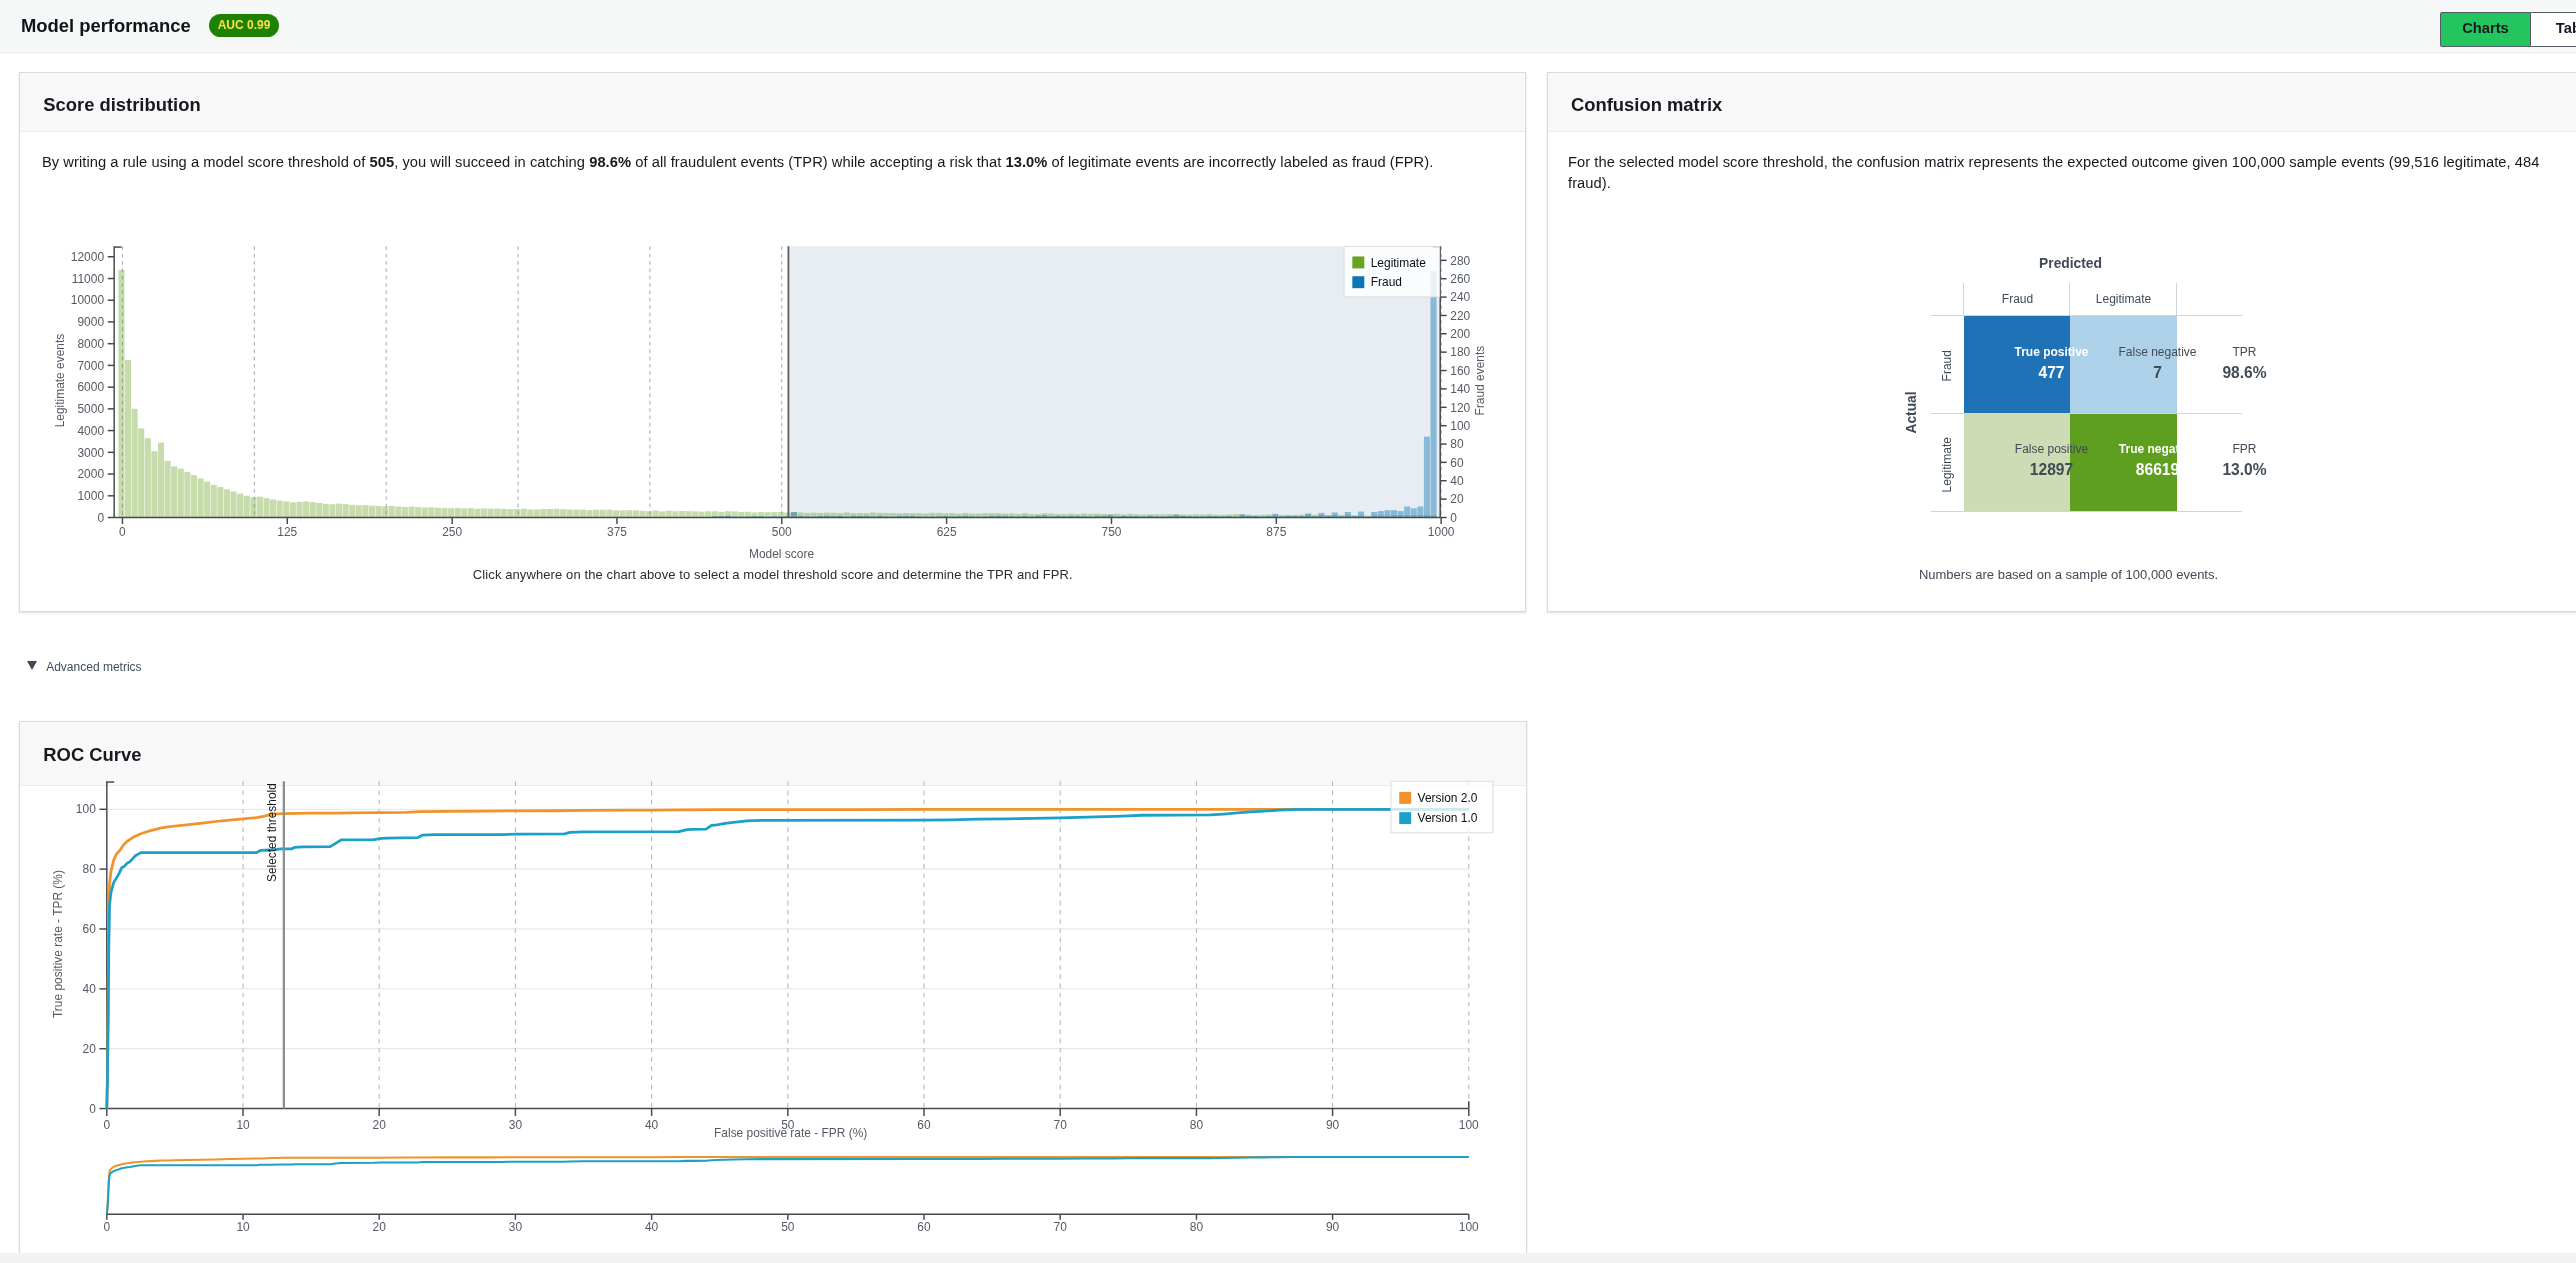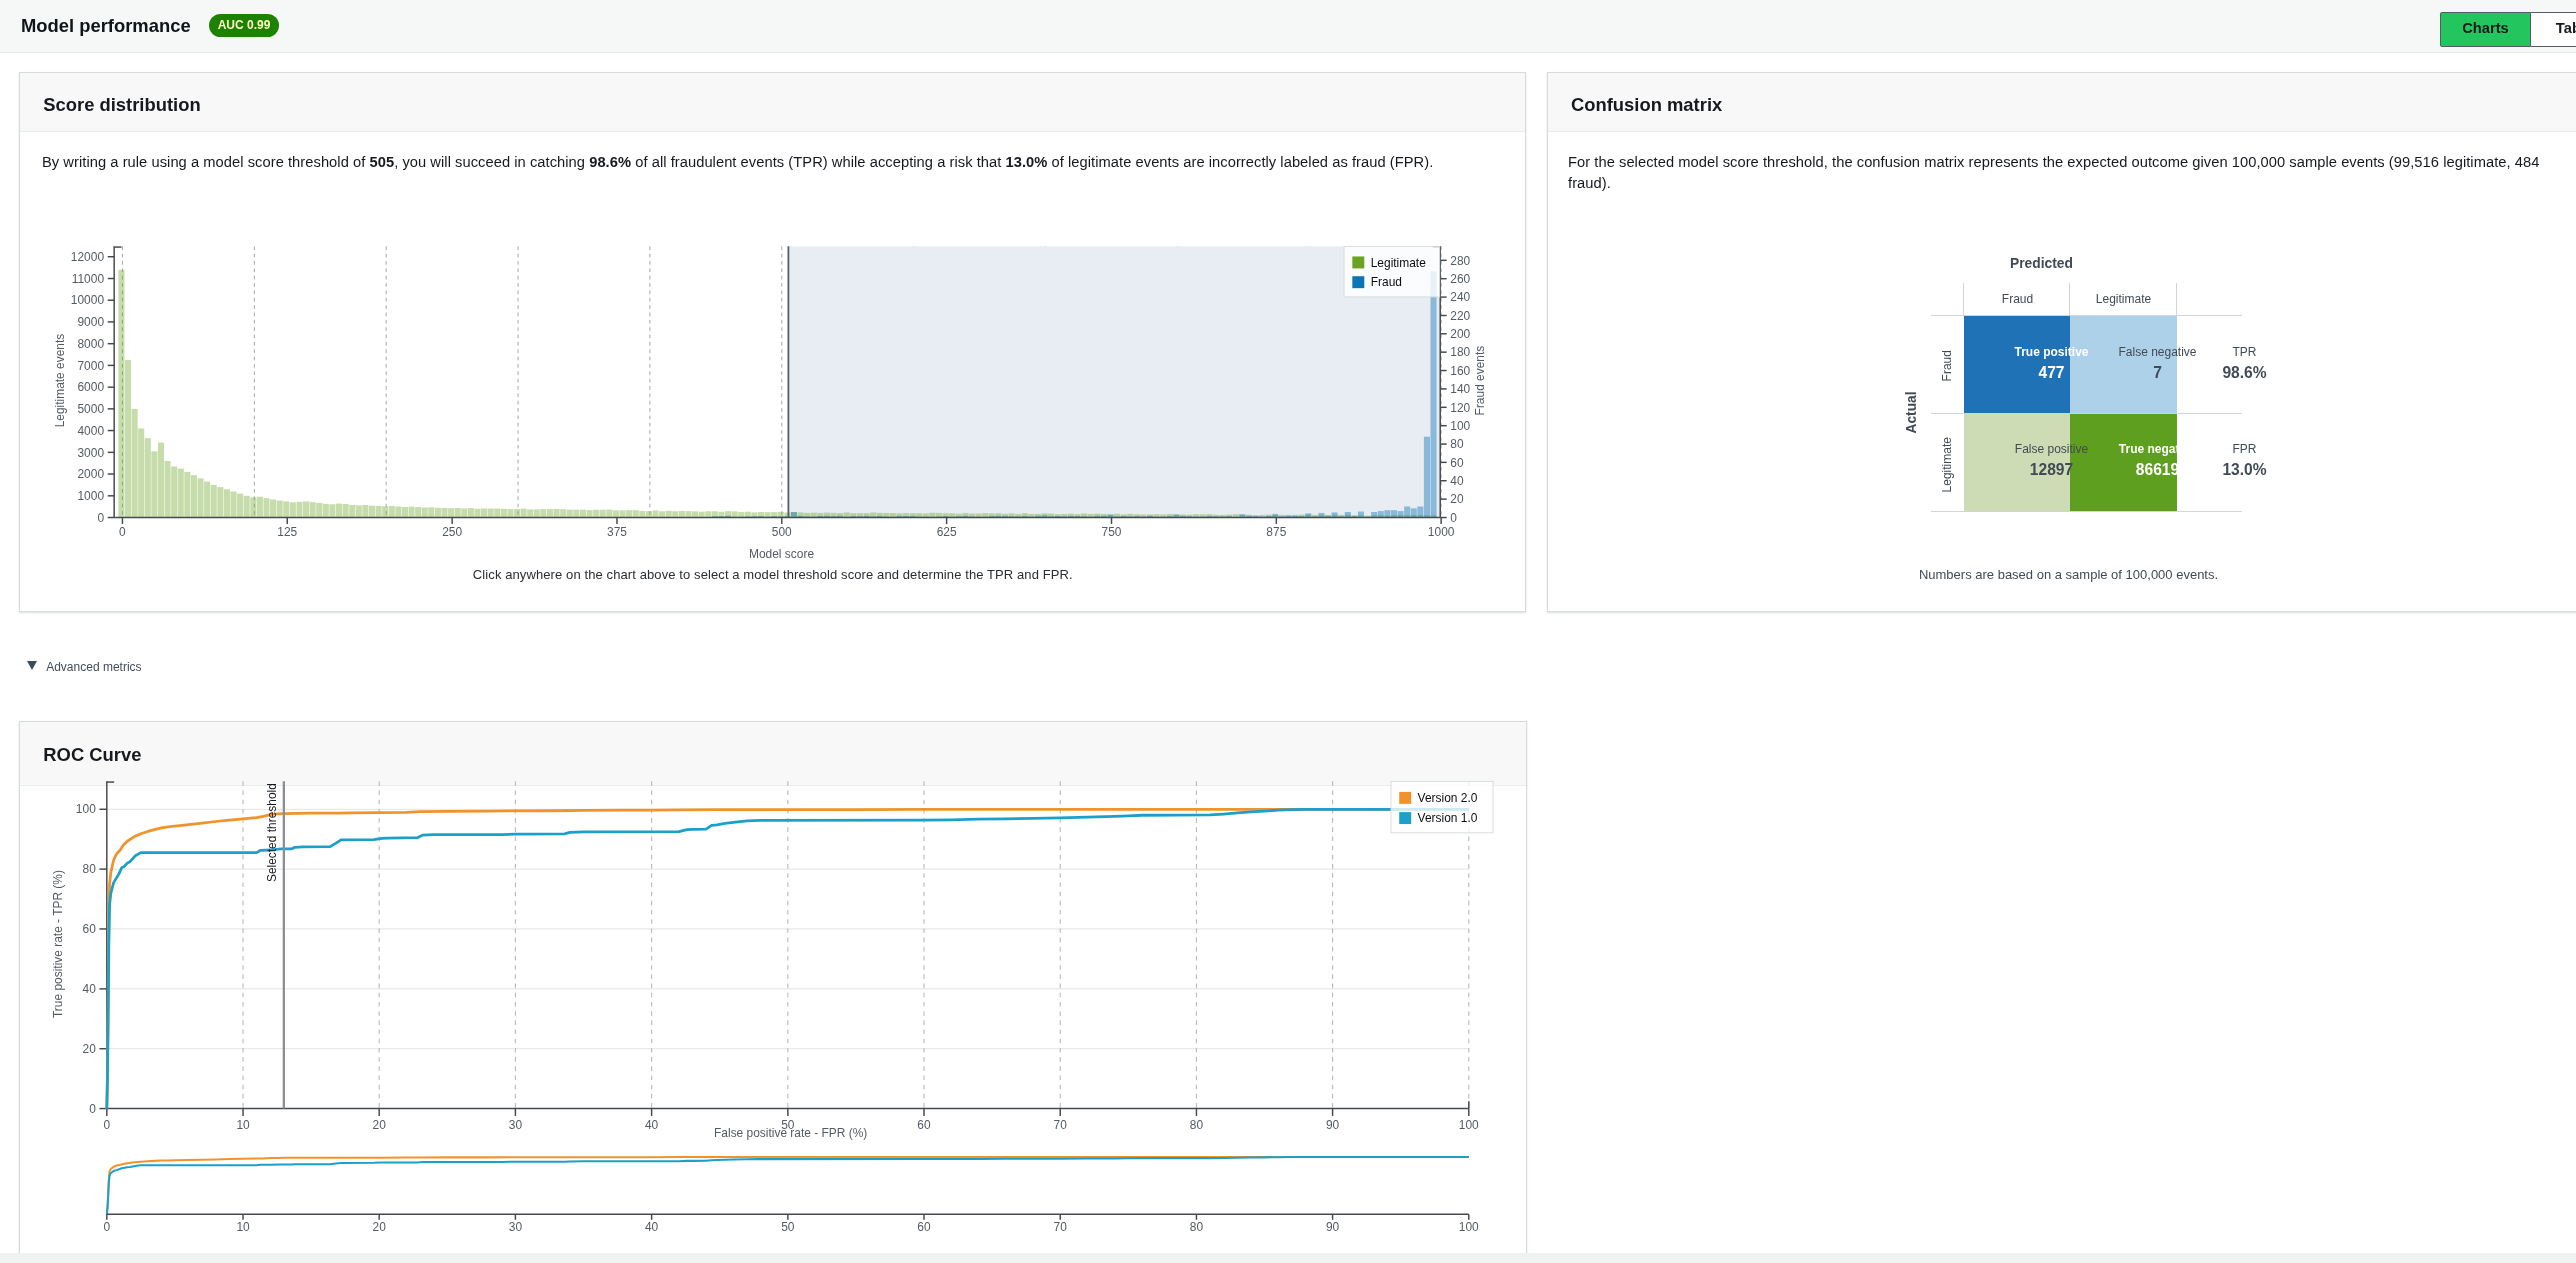--- a/index.html
+++ b/index.html
@@ -1,21 +1,21 @@
 <!DOCTYPE html>
 <html style="font-size:14.7px"><head><meta charset="utf-8"><title>Model performance</title>
 <style>
 * { margin:0; padding:0; box-sizing:border-box; }
 html,body { width:2576px; height:1263px; overflow:hidden; background:#ffffff;
   font-family:"Liberation Sans",sans-serif; color:#16191f; }
 .abs { position:absolute; }
 #topband { left:0; top:0; width:2576px; height:53px; background:#f6f7f7; border-bottom:0.9px solid #e9ebeb; }
 #title { left:21px; top:14.7px; font-size:18.4px; font-weight:700; color:#0f1419; }
 #badge { left:209px; top:13.8px; width:70px; height:23px; background:#1d8102; border-radius:12px;
-  color:#fef9c3; font-size:12px; font-weight:700; text-align:center; line-height:23px; }
+  color:#fde047; font-size:12px; font-weight:700; text-align:center; line-height:23px; }
 .segbtn { top:12px; height:35px; border:1.8px solid #545b64; font-size:14.7px; font-weight:700;
   color:#16191f; text-align:center; line-height:31px; }
 #btn-charts { left:2440px; width:91px; background:#22c55e; border-radius:1.8px 0 0 1.8px; }
 #btn-table { left:2531px; width:88px; background:#ffffff; border-left:none; border-radius:0 1.8px 1.8px 0; }
 .card { background:#ffffff; border:0.9px solid #d6dbdb; box-shadow:0 0.9px 1.8px rgba(0,28,36,0.15); }
 .cardhead { position:absolute; left:0; top:0; right:0; background:#f8f8f8; border-bottom:0.9px solid #eaeded; }
 .cardtitle { position:absolute; left:23px; font-size:18.4px; font-weight:700; color:#16191f; }
 #card-score { left:19.3px; top:72px; width:1507px; height:540px; }
 #card-score .cardhead { height:59px; }
 #card-conf { left:1547px; top:72px; width:1066px; height:540px; }
@@ -61,21 +61,21 @@
       <div class="cardtitle" style="top:22px;">ROC Curve</div>
     </div>
   </div>
 
 <div class="abs para" id="scorepara">By writing a rule using a model score threshold of <b>505</b>, you will succeed in catching <b>98.6%</b> of all fraudulent events (TPR) while accepting a risk that <b>13.0%</b> of legitimate events are incorrectly labeled as fraud (FPR).</div>
 <div class="abs para" id="confpara">For the selected model score threshold, the confusion matrix represents the expected outcome given 100,000 sample events (99,516 legitimate, 484<br>fraud).</div>
 <div class="abs" id="scorecap">Click anywhere on the chart above to select a model threshold score and determine the TPR and FPR.</div>
 <div class="abs" id="confcap">Numbers are based on a sample of 100,000 events.</div>
 <div class="abs" id="advmet"><span class="tri"></span>Advanced metrics</div>
 
-<div class="abs" style="left:2010px;top:256px;width:121px;font-size:13.8px;font-weight:700;color:#414b55;">Predicted</div>
+<div class="abs" style="left:2010px;top:256px;width:121px;text-align:center;font-size:13.8px;font-weight:700;color:#414b55;">Predicted</div>
 <div class="abs mlab" style="left:1964px;top:291px;width:107px;text-align:center;">Fraud</div>
 <div class="abs mlab" style="left:2070px;top:291px;width:107px;text-align:center;">Legitimate</div>
 <div class="mline" style="left:1963px;top:283px;width:0.9px;height:32px;"></div>
 <div class="mline" style="left:2069px;top:283px;width:0.9px;height:32px;"></div>
 <div class="mline" style="left:2176px;top:283px;width:0.9px;height:32px;"></div>
 <div class="mline" style="left:1931px;top:315px;width:311px;height:0.9px;"></div>
 <div class="mline" style="left:1931px;top:413px;width:311px;height:0.9px;"></div>
 <div class="mline" style="left:1931px;top:511px;width:311px;height:0.9px;"></div>
 <div class="abs" style="left:1964px;top:316px;width:107px;height:97px;background:#1f72b6;"></div>
 <div class="abs" style="left:2070px;top:316px;width:107px;height:97px;background:#aed1ea;"></div>

